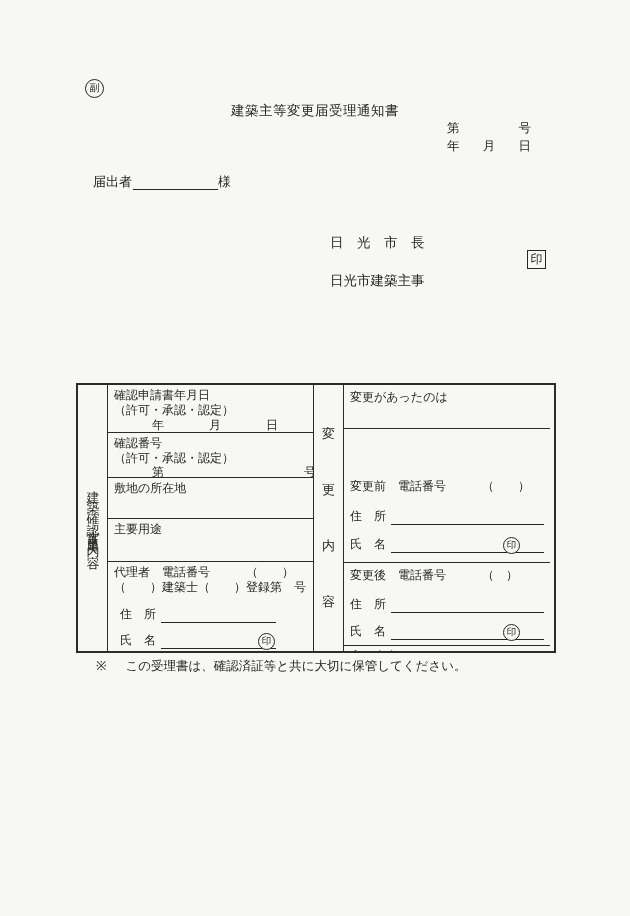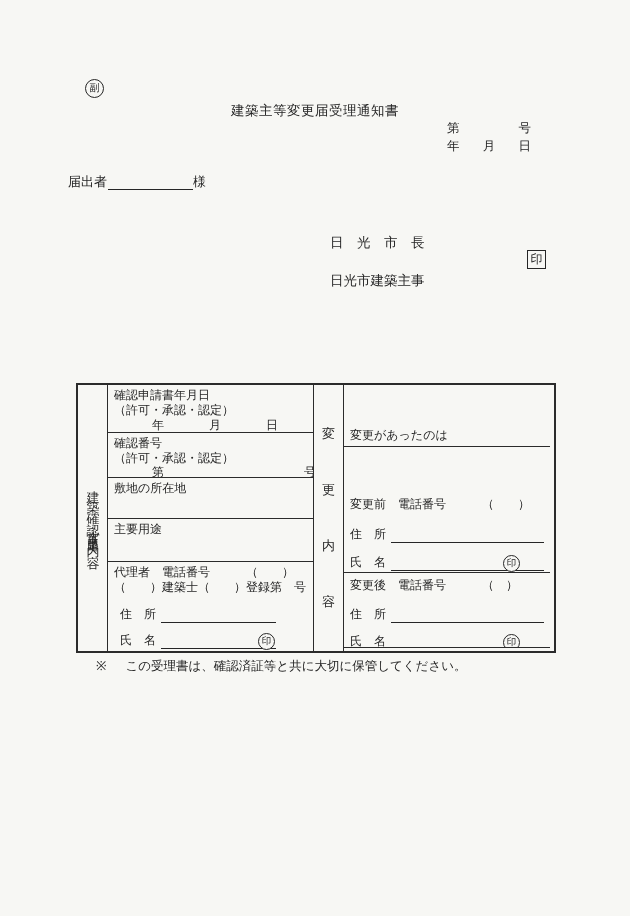--- a/index.html
+++ b/index.html
@@ -18,21 +18,21 @@
     width:17px;height:17px;border:1.2px solid #262626;border-radius:50%;
     font-size:10px;line-height:16px;text-align:center;
   }
   .title{
     position:absolute;left:0;top:102px;width:630px;
     text-align:center;font-size:13.5px;letter-spacing:.5px;
   }
   .doc-meta{position:absolute;left:447px;top:120px;width:84px;font-size:12.5px;}
   .doc-meta .row{display:flex;justify-content:space-between;height:18px;line-height:17px;}
   .addressee{
-    position:absolute;left:68px;top:173px;
+    position:absolute;left:93px;top:173px;
     display:flex;align-items:flex-end;font-size:13px;line-height:17px;
   }
   .addressee .rule{width:85px;border-bottom:1.3px solid #262626;height:15px;margin:0 0 0 1px;}
   .sender-mayor{position:absolute;left:330px;top:234px;font-size:13.5px;}
   .seal-box{
     position:absolute;left:527px;top:250px;
     width:17px;height:17px;border:1.2px solid #262626;
     font-size:12px;line-height:17px;text-align:center;
   }
   .sender-official{position:absolute;left:330px;top:272px;font-size:13.5px;}
@@ -163,21 +163,21 @@
 
     <div class="vhead mid-border right-head">
       <span class="vh-char">変</span>
       <span class="vh-char">更</span>
       <span class="vh-char">内</span>
       <span class="vh-char">容</span>
     </div>
 
     <div class="ccol">
 
-      <div class="cell" style="height:44px;padding-top:23px;margin-top:20px;">
+      <div class="cell" style="height:44px;padding-top:5px;">
         <div class="ln">変更があったのは</div>
       </div>
 
       <div class="cell" style="height:90px;padding-top:6px;margin-top:44px;">
         <div class="ln">変更前　電話番号　　　（　　）</div>
         <div class="field" style="margin-top:14px;">
           <span>住　所</span>
           <span class="rule rule-wide"></span>
         </div>
         <div class="field" style="margin-top:11px;">

